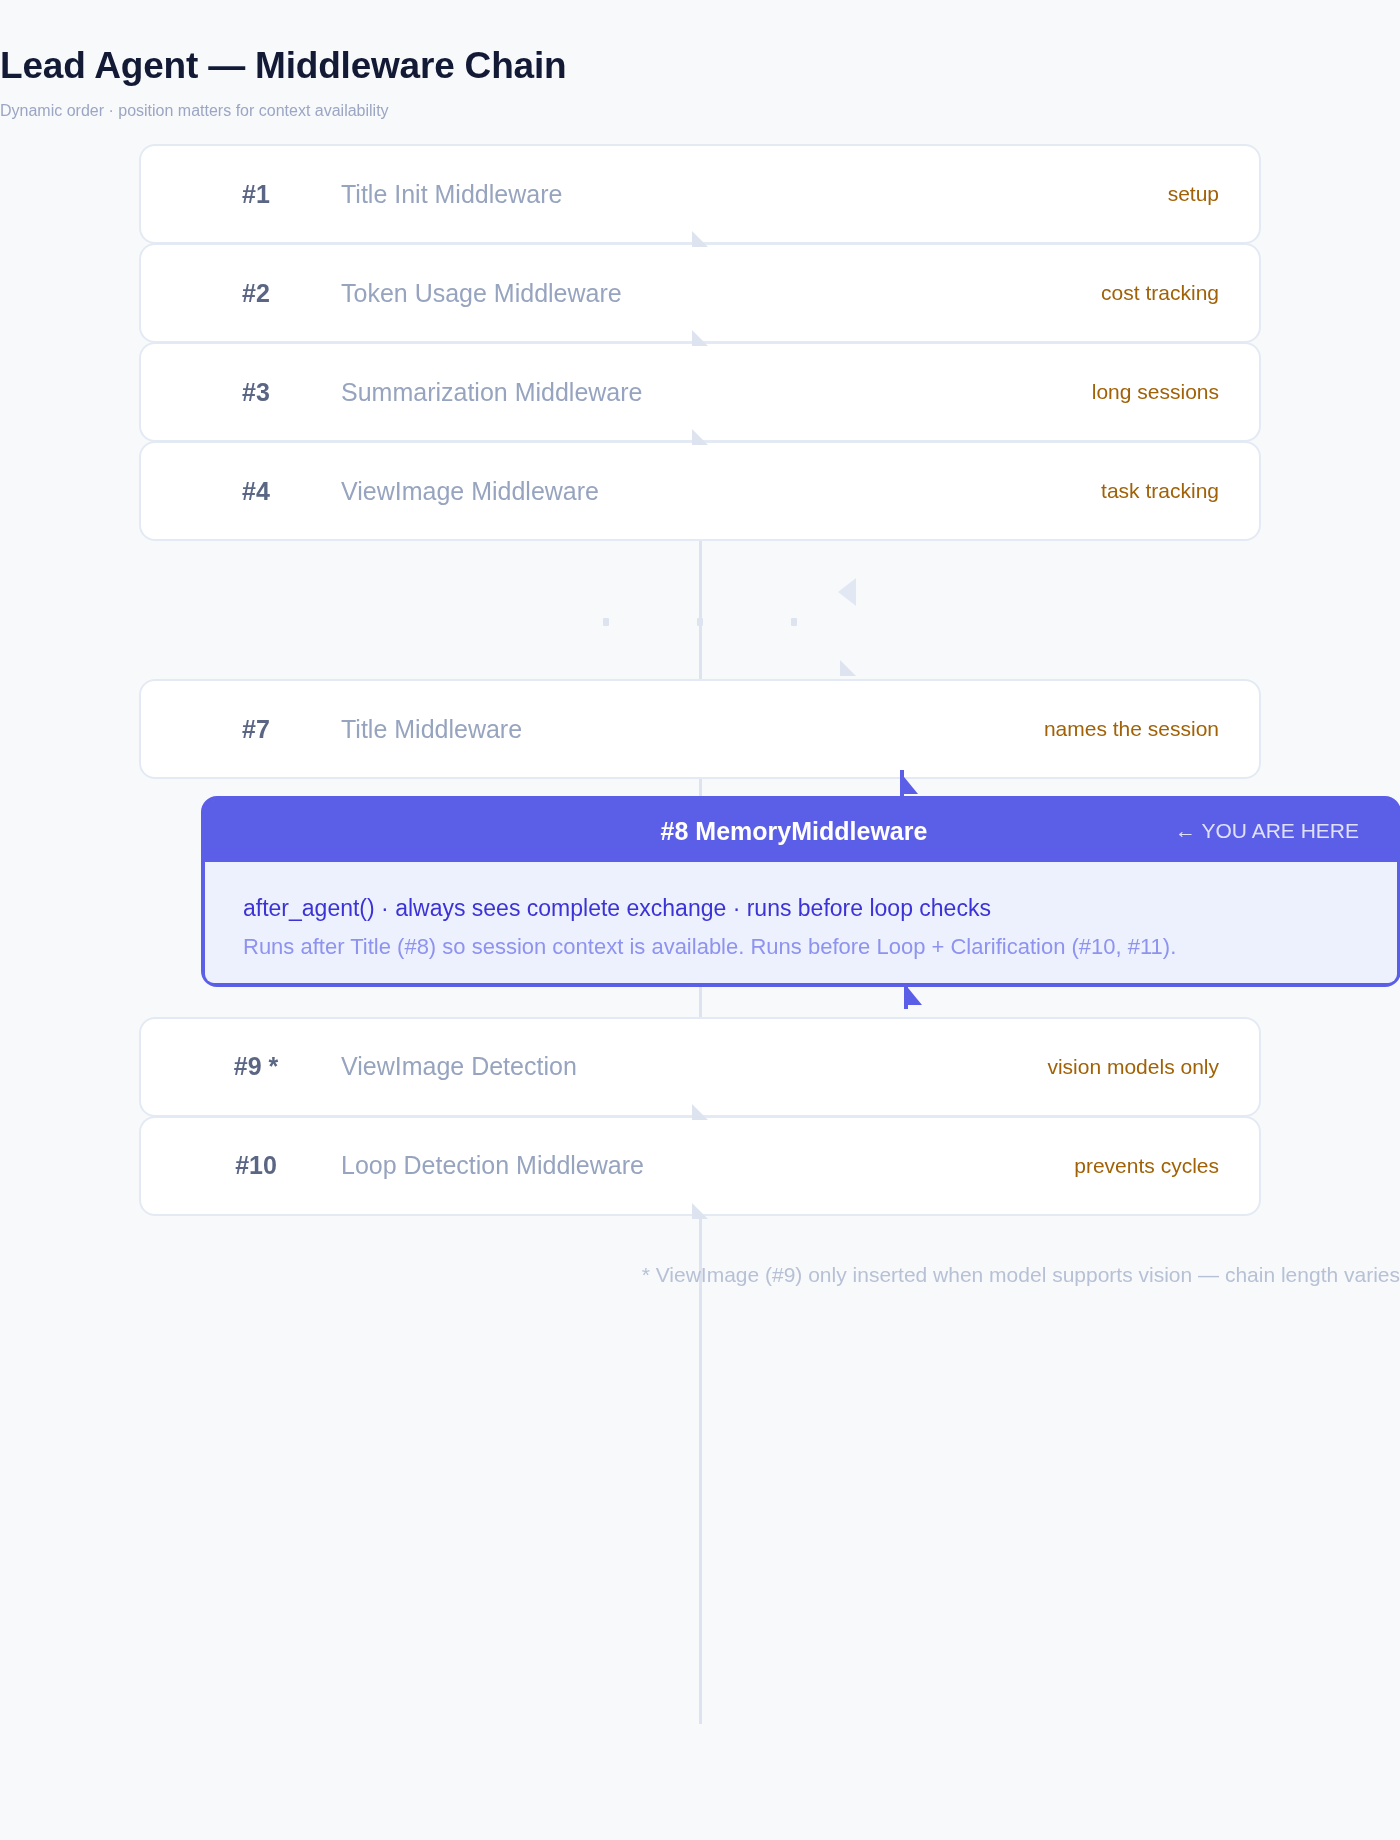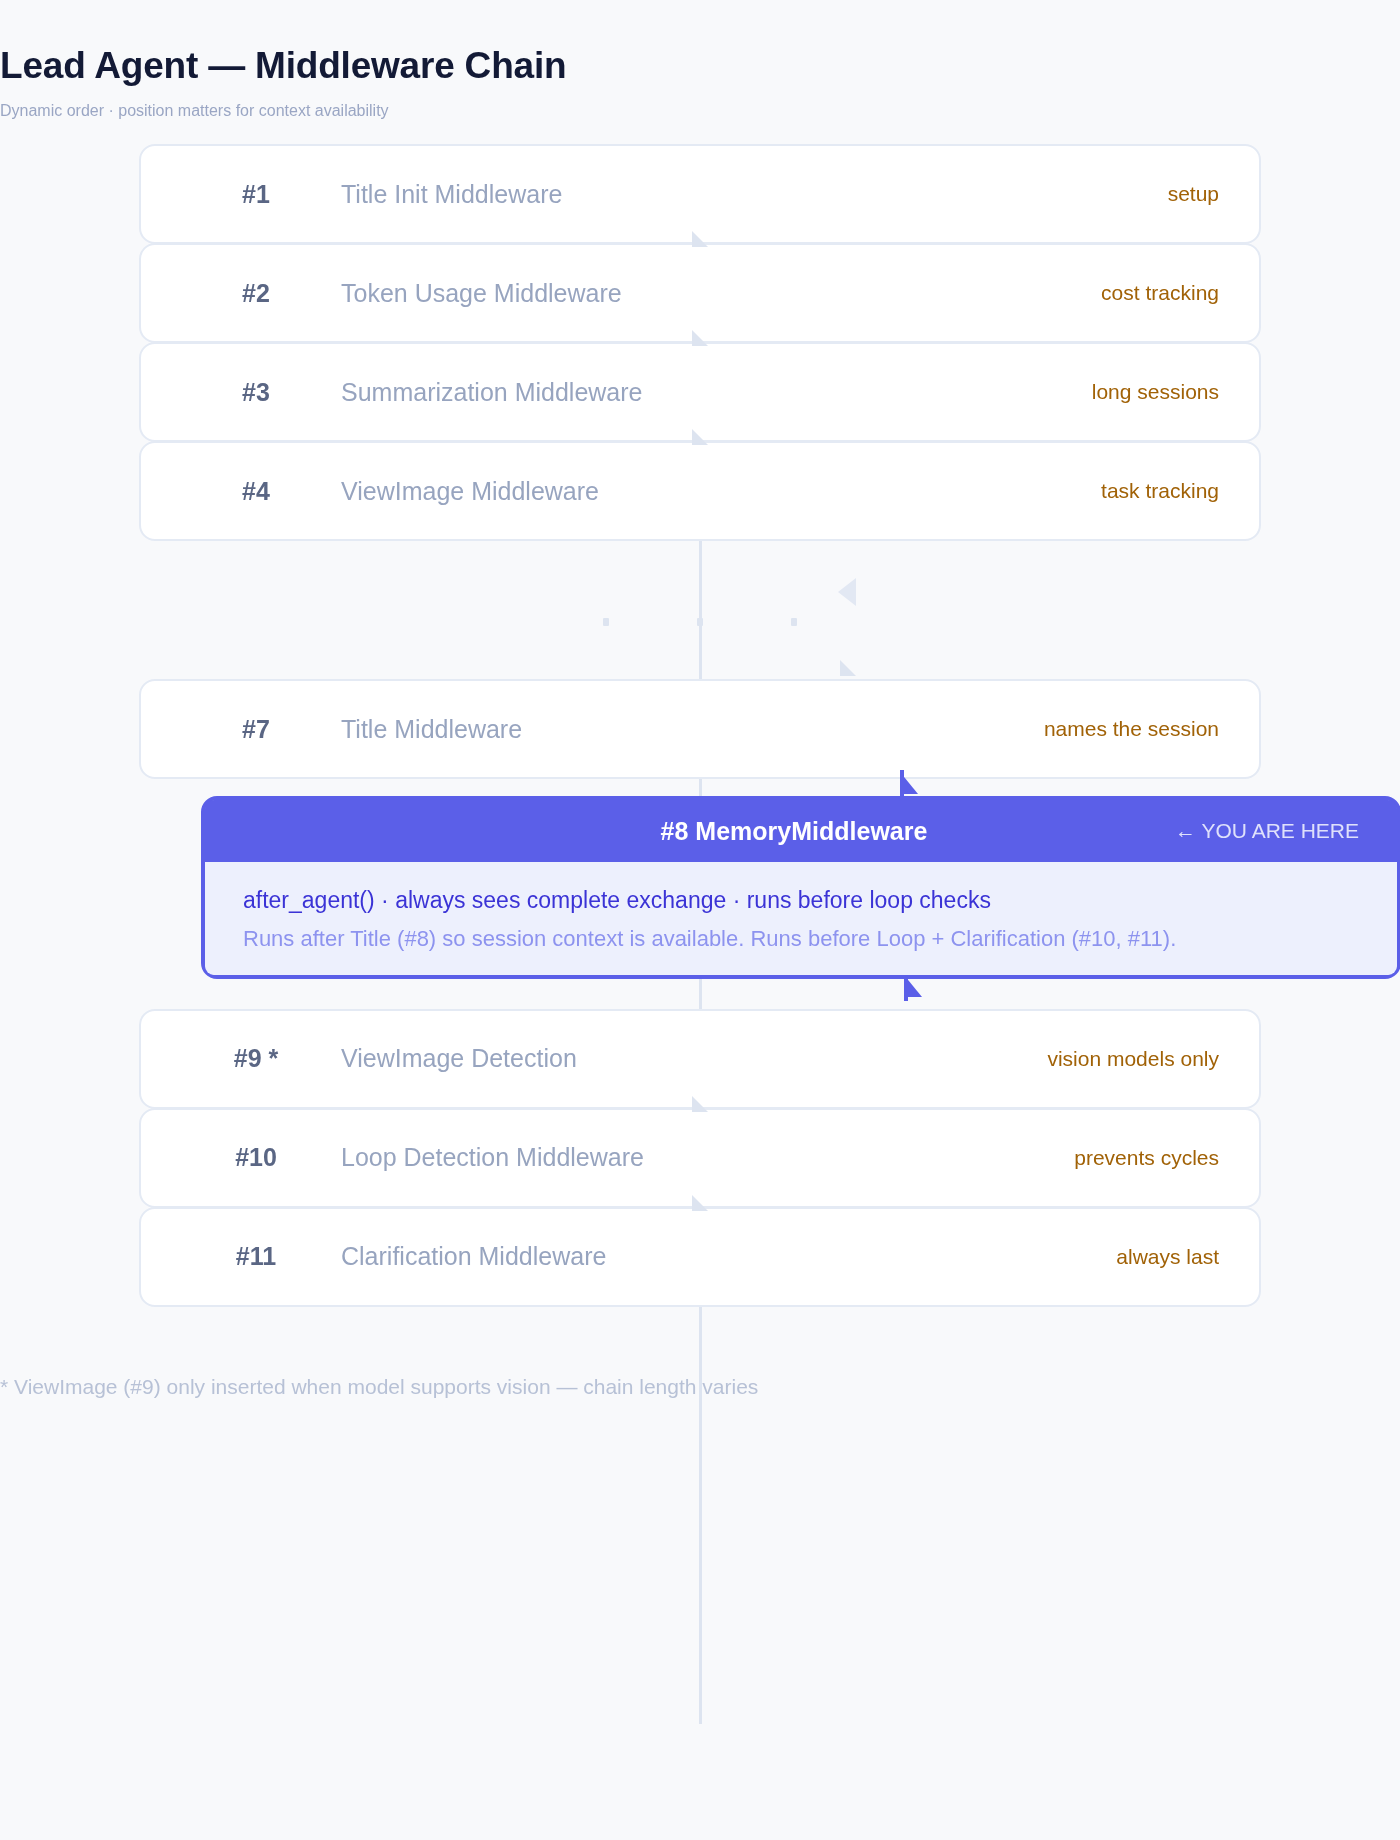--- a/index.html
+++ b/index.html
@@ -174,21 +174,21 @@
     color: #ffffff;
     padding-left: 170px;
   }
   .hl-here {
     flex: 0 0 auto;
     font-size: 21px;
     color: #dfe1fb;
     white-space: nowrap;
   }
   .hl-body {
-    padding: 22px 38px 20px 38px;
+    padding: 30px 38px 20px 38px;
     background: #edf0fd;
     border-radius: 0 0 9px 9px;
   }
   .hl-line1 {
     font-size: 23px;
     color: #3b33d6;
     white-space: nowrap;
     line-height: 1.45;
   }
   .hl-line2 {
@@ -234,22 +234,22 @@
     z-index: 5;
     width: 4px;
     height: 26px;
     background: #5b5fe8;
   }
 
   
   .footnote {
     position: relative;
     z-index: 2;
-    margin-top: 68px;
-    text-align: left;
+    margin-top: 48px;
+    text-align: right;
     font-size: 21px;
     color: #b7c1d6;
   }
 </style>
 </head>
 <body>
 
 <div id="page">
 
   <div class="header">
@@ -327,23 +327,18 @@
     </div>
     <div class="connector"></div>
 
     <div class="row">
       <div class="num">#10</div>
       <div class="name">Loop Detection Middleware</div>
       <div class="note">prevents cycles</div>
     </div>
     <div class="connector"></div>
 
-    <div class="row">
-      <div class="num">#11</div>
-      <div class="name">Clarification Middleware</div>
-      <div class="note">always last</div>
-    </div>
 
     <div class="footnote">* ViewImage (#9) only inserted when model supports vision — chain length varies</div>
 
   </div>
 
 </div>
 
 </body></html>

